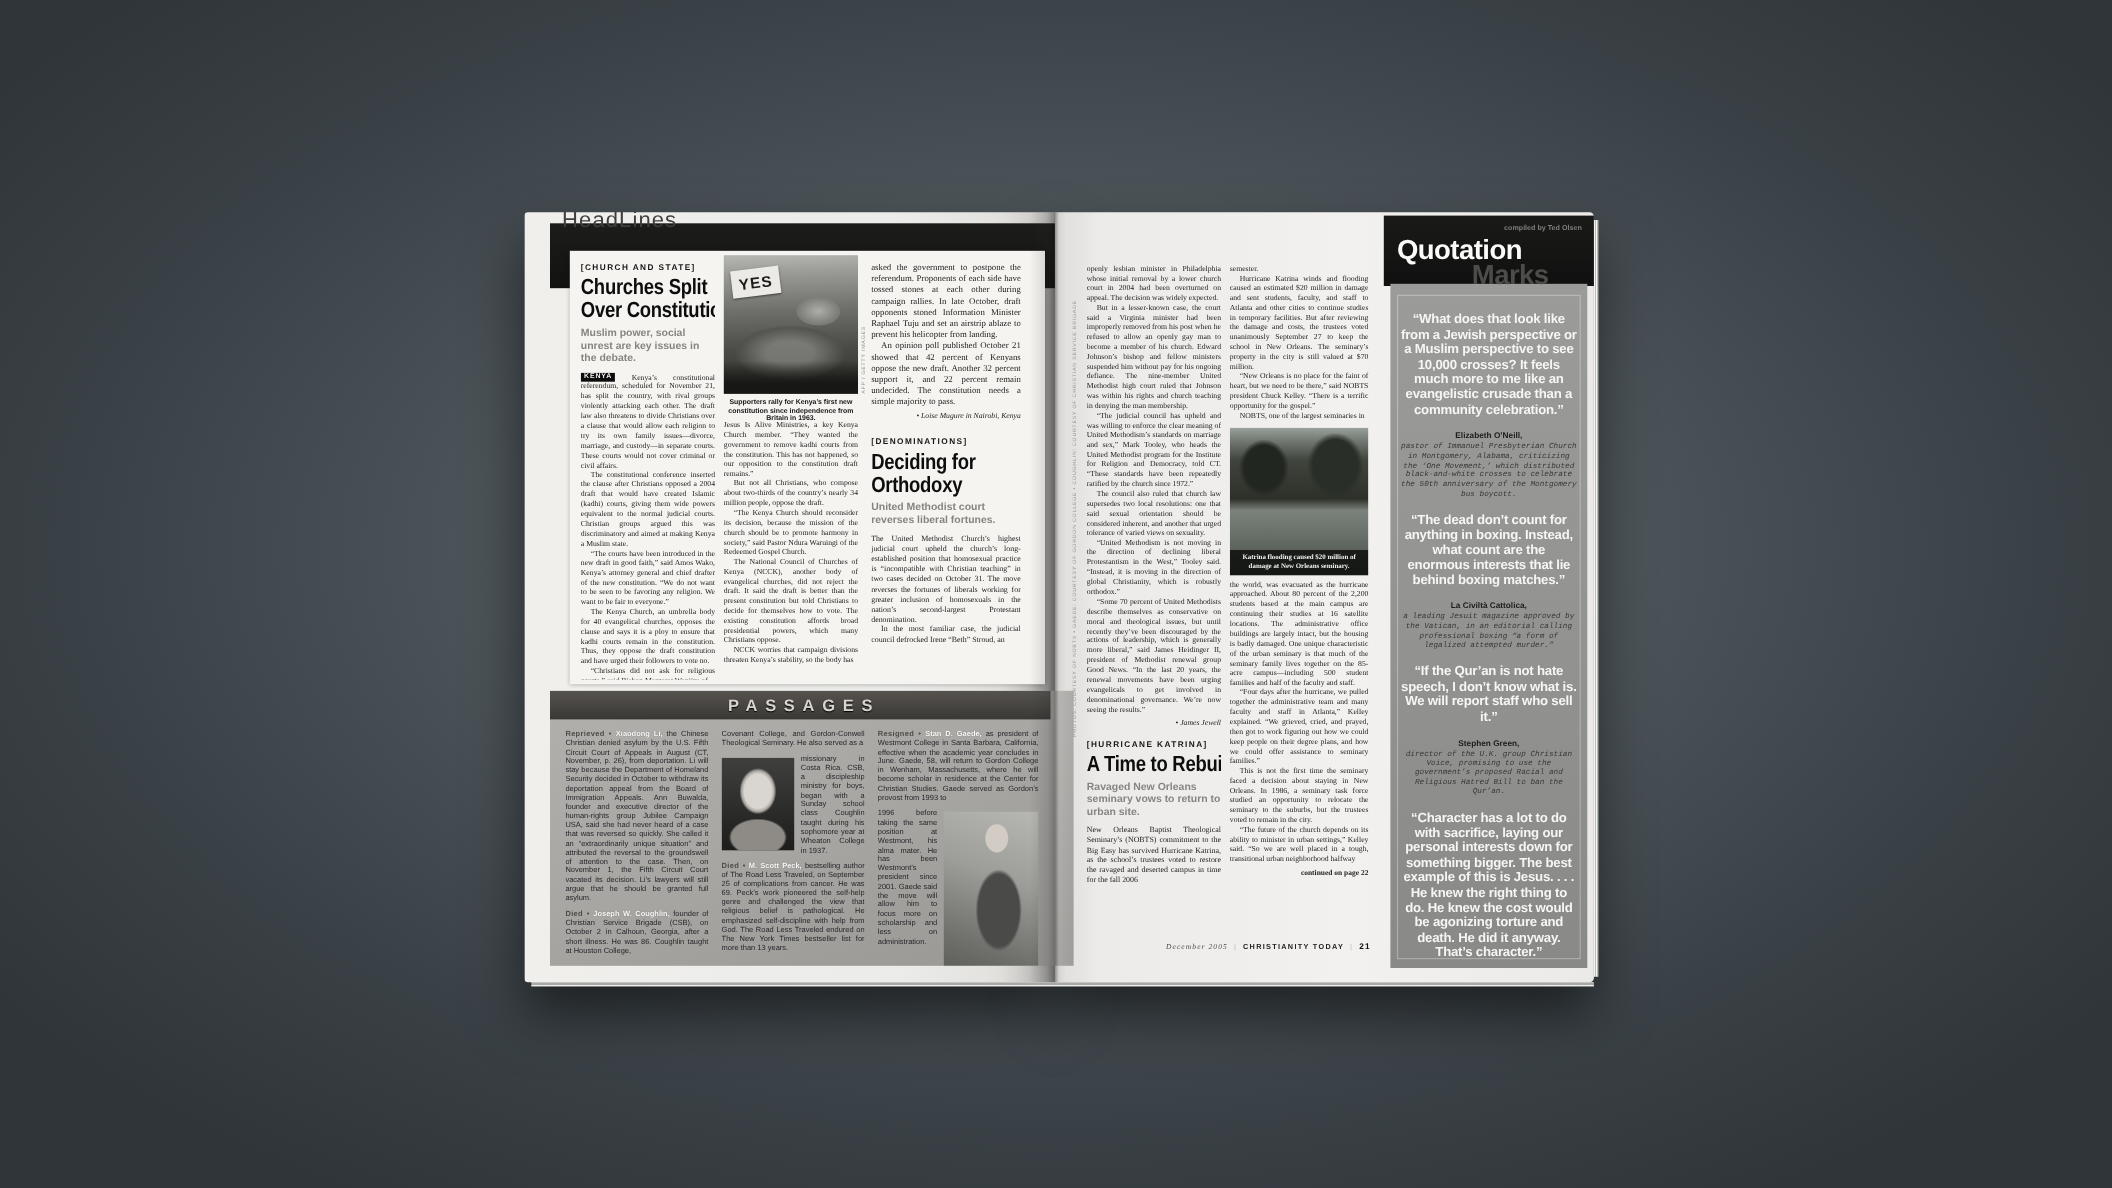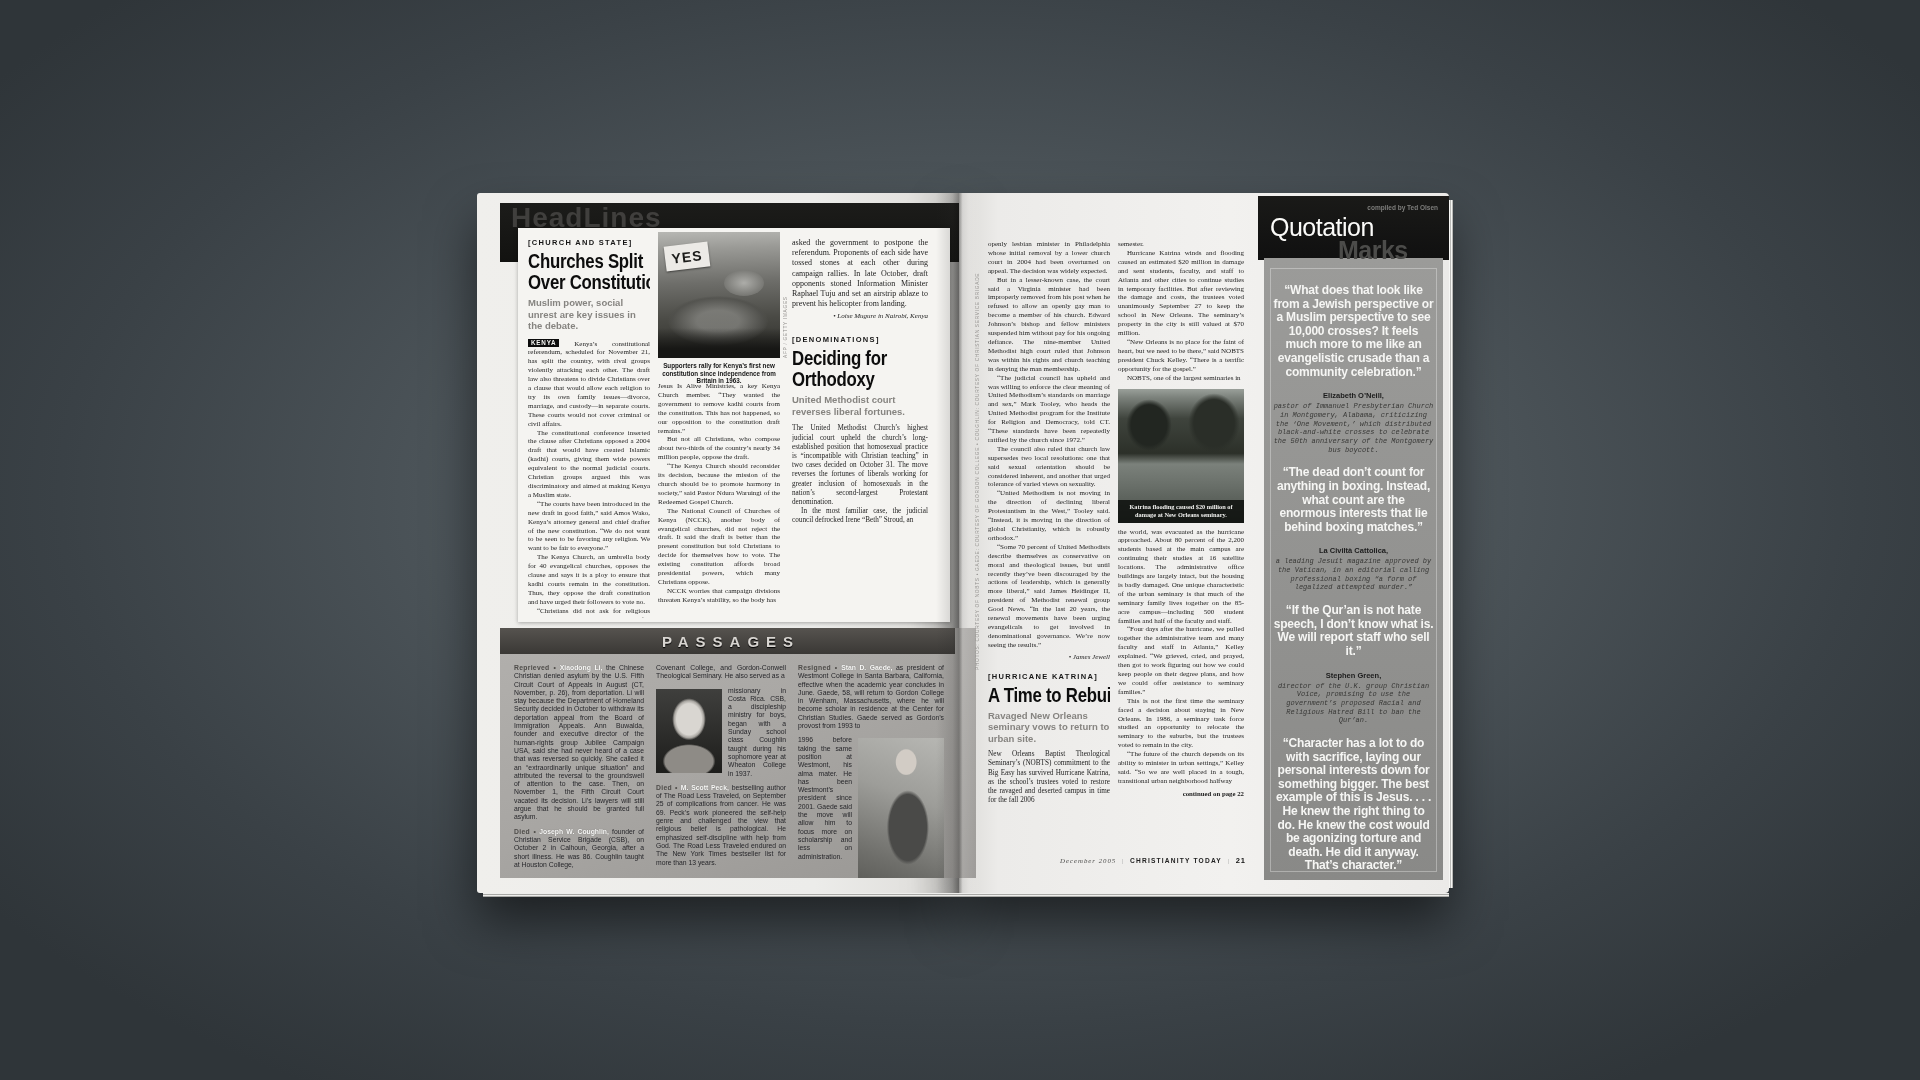--- a/index.html
+++ b/index.html
@@ -13,21 +13,21 @@
     background:linear-gradient(to right,#c6c5c2 0%,#dfdedb 2%,#ecebe9 8%,#f2f1ef 55%,#ebeae8 100%);}
   .edge-r{position:absolute;left:1449px;top:200px;width:4px;height:688px;
     background:repeating-linear-gradient(to right,#f6f6f4 0 1px,#b9b9b6 1px 2px);}
   .edge-b{position:absolute;left:483px;top:893px;width:966px;height:4px;
     background:repeating-linear-gradient(to bottom,#eeeeec 0 1px,#a8a8a5 1px 2px);}
   .spine{position:absolute;left:936px;top:193px;width:46px;height:700px;pointer-events:none;
     background:linear-gradient(to right,rgba(0,0,0,0) 0%,rgba(40,40,40,.16) 36%,rgba(15,15,15,.30) 50%,rgba(255,255,255,.14) 58%,rgba(0,0,0,0) 100%);}
   .abs{position:absolute;}
   
   .banner{left:500px;top:203px;width:459px;height:59px;background:linear-gradient(#1c1c1a,#121210);}
-  .banner-title{left:511px;top:202px;font-weight:bold;font-size:28px;letter-spacing:1px;color:#403f3d;}
+  .banner-title{left:511px;top:189px;font-weight:normal;font-size:20px;letter-spacing:1px;color:#403f3d;}
   .article-box{left:518px;top:228px;width:432px;height:394px;background:#f5f4f1;box-shadow:0 1px 4px rgba(0,0,0,.3);}
   .kicker{font-weight:bold;font-size:7.5px;line-height:9px;letter-spacing:1.3px;color:#161616;}
   .hl{font-weight:bold;font-size:20px;line-height:21px;color:#0d0d0d;letter-spacing:-0.3px;
       transform:scaleX(.84);transform-origin:0 0;white-space:nowrap;}
   .deck{font-weight:bold;font-size:9.5px;line-height:11.5px;color:#868480;margin-top:4px;}
   .serif{font-family:"Liberation Serif", serif;font-size:7px;line-height:8.9px;color:#1d1d1d;text-align:justify;}
   .serif p{margin:0;}
   .serif p.ind{text-indent:9px;}
   .s8{font-size:8px;line-height:10.2px;}
   .s72{font-size:7.2px;line-height:9.2px;}
@@ -81,21 +81,21 @@
   .folio{left:988px;top:856px;width:258px;text-align:right;font-family:"Liberation Serif",serif;
     font-style:italic;font-size:6.8px;color:#4c4c4a;letter-spacing:1px;}
   .folio .mag{font-family:"Liberation Sans",sans-serif;font-style:normal;font-weight:bold;font-size:6.6px;
     letter-spacing:1.2px;color:#222;}
   .folio .pg{font-family:"Liberation Sans",sans-serif;font-style:normal;font-weight:bold;font-size:7.5px;color:#111;}
   .folio .sep{color:#999;margin:0 3px;font-style:normal;}
   .vcred{writing-mode:vertical-rl;transform:rotate(180deg);font-size:4.8px;letter-spacing:.7px;color:#908e8b;white-space:nowrap;overflow:hidden;}
   
   .sidebar-head{left:1258px;top:196px;width:191px;height:64px;background:linear-gradient(#1a1a18,#101010);}
   .compiled{left:1258px;top:204px;width:180px;text-align:right;font-weight:bold;font-size:6.5px;color:#7e7e7c;}
-  .qtitle1{left:1270px;top:213px;font-weight:normal;font-size:25px;letter-spacing:-0.5px;color:#fbfbf9;z-index:6;text-align:center;}
+  .qtitle1{left:1270px;top:213px;font-weight:bold;font-size:25px;letter-spacing:-0.5px;color:#fbfbf9;z-index:6;text-align:center;}
   .qtitle2{left:1338px;top:236px;font-weight:bold;font-size:25px;letter-spacing:-0.5px;color:#4c4c4a;z-index:6;}
   .qpanel{left:1264px;top:258px;width:179px;height:622px;
     background:linear-gradient(#9b9b99 0%,#929290 55%,#89898七 100%);
     background:linear-gradient(#9b9b99 0%,#929290 55%,#898987 100%);overflow:hidden;}
   .qframe{position:absolute;left:6px;top:10px;right:6px;bottom:8px;border:1px solid rgba(255,255,255,.32);}
   .quotes{position:absolute;left:9px;top:26px;width:161px;}
   .qblock{margin-bottom:12px;}
   .qtext{font-weight:bold;font-size:12px;line-height:13.6px;letter-spacing:-0.2px;color:#f6f6f4;text-align:center;}
   .qname{font-weight:bold;font-size:7.5px;line-height:9px;color:#1c1c1c;text-align:center;margin-top:12px;}
   .qdesc{font-family:Liberation Mono, monospace;font-style:italic;font-size:7px;line-height:8.7px;color:#383836;
@@ -145,20 +145,21 @@
     <p class="ind">But not all Christians, who compose about two-thirds of the country’s nearly 34 million people, oppose the draft.</p>
     <p class="ind">“The Kenya Church should reconsider its decision, because the mission of the church should be to promote harmony in society,” said Pastor Ndura Waruingi of the Redeemed Gospel Church.</p>
     <p class="ind">The National Council of Churches of Kenya (NCCK), another body of evangelical churches, did not reject the draft. It said the draft is better than the present constitution but told Christians to decide for themselves how to vote. The existing constitution affords broad presidential powers, which many Christians oppose.</p>
     <p class="ind">NCCK worries that campaign divisions threaten Kenya’s stability, so the body has</p>
   </div>
   <div class="abs vcred" style="left:783px;top:240px;height:118px;">AFP / GETTY IMAGES</div>
 
   <div class="abs col" style="left:792px;top:238px;width:136px;height:380px;">
     <div class="serif s8">
       <p>asked the government to postpone the referendum. Proponents of each side have tossed stones at each other during campaign rallies. In late October, draft opponents stoned Information Minister Raphael Tuju and set an airstrip ablaze to prevent his helicopter from landing.</p>
+      <p class="ind">An opinion poll published October 21 showed that 42 percent of Kenyans oppose the new draft. Another 32 percent support it, and 22 percent remain undecided. The constitution needs a simple majority to pass.</p>
     </div>
     <div class="byline">• Loise Mugure in Nairobi, Kenya</div>
     <div style="margin-top:14px;">
       <div class="kicker">[DENOMINATIONS]</div>
       <div style="margin-top:4px;">
         <div class="hl">Deciding for</div>
         <div class="hl">Orthodoxy</div>
       </div>
       <div class="deck">United Methodist court reverses liberal fortunes.</div>
       <div class="serif s72" style="margin-top:7px;">

